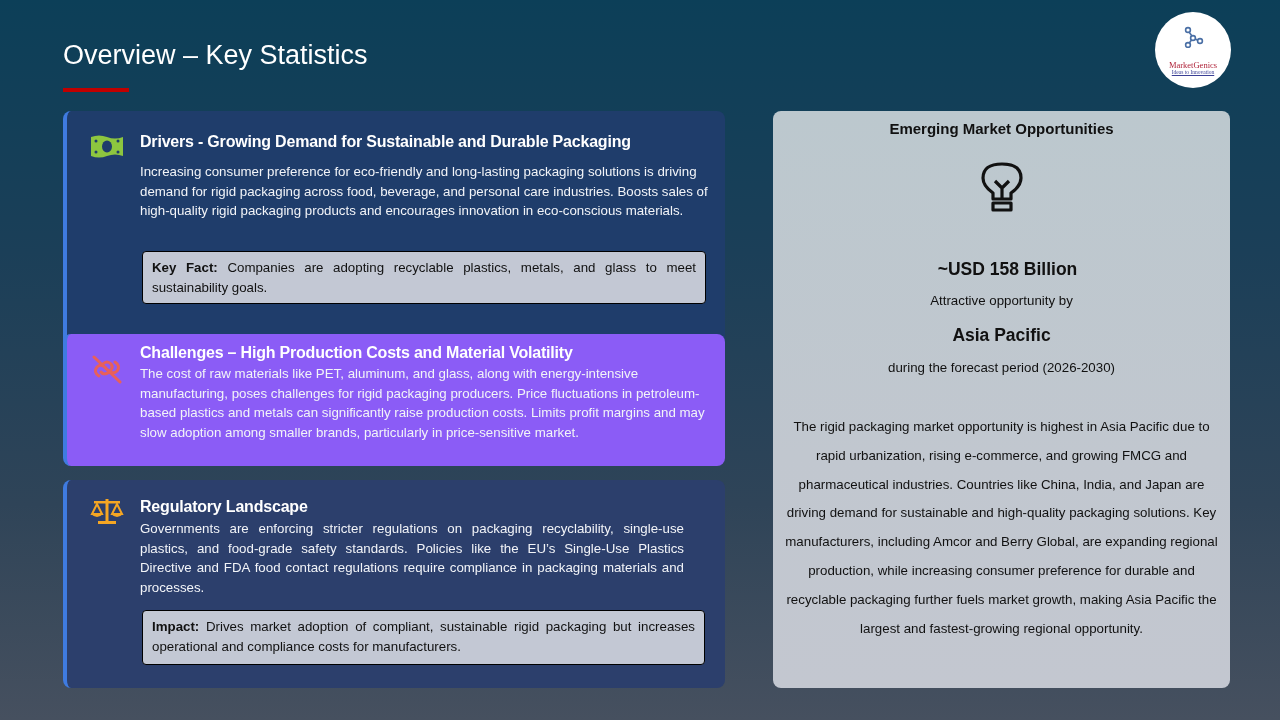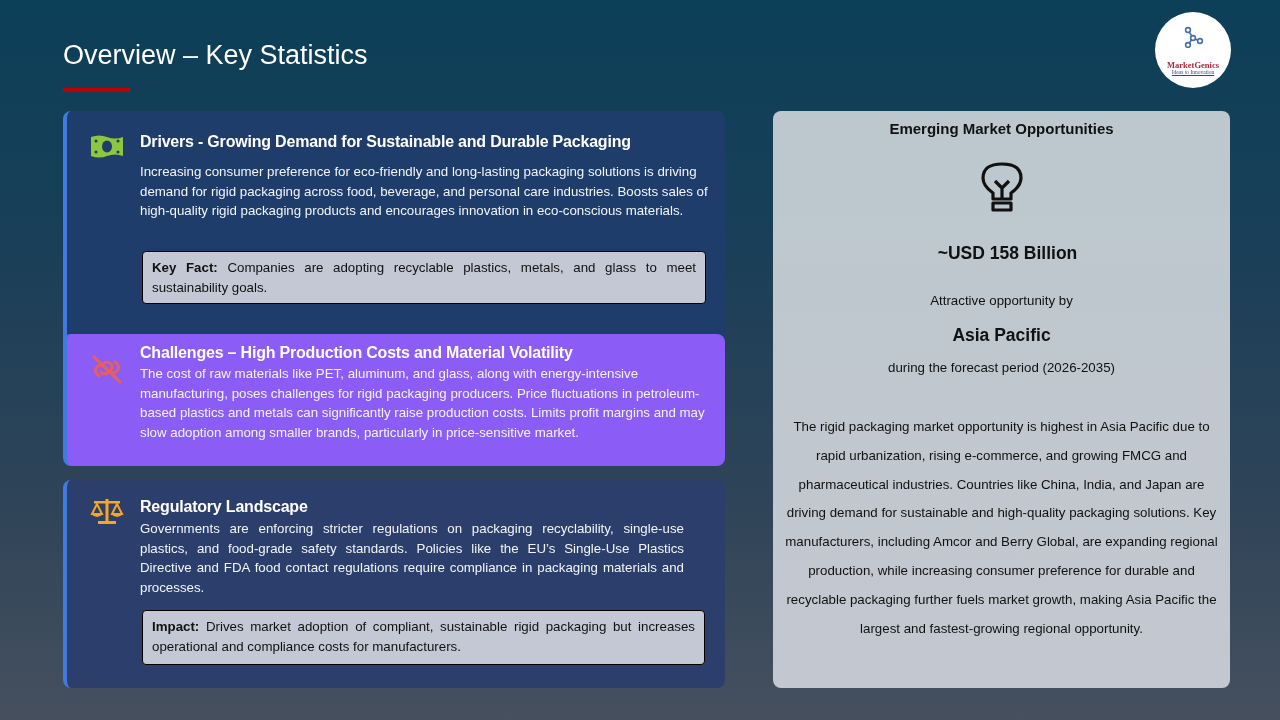--- a/index.html
+++ b/index.html
@@ -19,21 +19,21 @@
     background: #c00000;
   }
   .logo {
     position: absolute; left: 1155px; top: 12px; width: 76px; height: 76px;
     border-radius: 50%; background: #ffffff;
     display: flex; flex-direction: column; align-items: center; justify-content: center;
   }
   .logo svg { margin-top: 2px; }
   .logo-name {
     font-family: "Liberation Serif", "DejaVu Serif", serif;
-    font-size: 8.5px; font-weight: bold; color: #b0243a; margin-top: 13px; line-height: 1;
+    font-size: 8.5px; font-weight: normal; color: #b0243a; margin-top: 13px; line-height: 1;
   }
   .logo-tag {
     font-family: "Liberation Serif", "DejaVu Serif", serif;
     font-size: 5.5px; color: #3a3f95; text-decoration: underline; line-height: 1.2;
   }
 
   .card {
     position: absolute; left: 63px; width: 662px;
     background: #213b6a;
     border-left: 4px solid #3f7be0;
@@ -76,21 +76,21 @@
   .note-label { font-weight: bold; }
 
   .opp-panel {
     position: absolute; left: 773px; top: 111px; width: 457px; height: 577px;
     border-radius: 8px;
     background: linear-gradient(180deg, #bcc8ce 0%, #c1c7cf 60%, #c3c7d0 100%);
     color: #111111; text-align: center;
   }
   .opp-title { position: absolute; top: 9px; left: 0; right: 0; font-size: 15px; font-weight: bold; }
   .opp-bulb { position: absolute; top: 50px; left: 205px; width: 48px; height: 54px; }
-  .opp-value { position: absolute; top: 132px; left: 0; right: 0; font-size: 17.5px; font-weight: bold; margin-left: 12px; }
+  .opp-value { position: absolute; top: 148px; left: 0; right: 0; font-size: 17.5px; font-weight: bold; margin-left: 12px; }
   .opp-sub { position: absolute; top: 182px; left: 0; right: 0; font-size: 13.3px; }
   .opp-region { position: absolute; top: 214px; left: 0; right: 0; font-size: 17.5px; font-weight: bold; }
   .opp-period { position: absolute; top: 249px; left: 0; right: 0; font-size: 13.3px; }
   .opp-desc {
     position: absolute; top: 302px; left: 12px; right: 12px;
     font-size: 13.3px; line-height: 28.8px; text-align: center;
   }
 </style>
 </head>
 <body>
@@ -169,17 +169,17 @@
     <svg class="opp-bulb" viewBox="0 0 48 54">
       <g fill="none" stroke="#111111" stroke-width="3.2" stroke-linejoin="round">
         <path d="M15 38 L15 32 Q5 25 5 17 Q5 3 24 3 Q43 3 43 17 Q43 25 33 32 L33 38 Z"></path>
         <rect x="15" y="42" width="18" height="7"></rect>
         <path d="M24 38 L24 27 M17 20 L24 27 L31 20"></path>
       </g>
     </svg>
     <div class="opp-value">~USD 158 Billion</div>
     <div class="opp-sub">Attractive opportunity  by</div>
     <div class="opp-region">Asia Pacific</div>
-    <div class="opp-period">during the forecast period (2026-2035)</div>
+    <div class="opp-period">during the forecast period (2026-2030)</div>
     <div class="opp-desc">The rigid packaging market opportunity  is highest in Asia Pacific due to rapid urbanization, rising e-commerce,  and growing FMCG and pharmaceutical industries. Countries like China, India, and Japan are driving demand for sustainable and high-quality packaging solutions. Key manufacturers, including Amcor  and Berry Global, are expanding regional production,  while increasing consumer preference for durable and recyclable packaging further fuels market growth, making Asia Pacific the largest and fastest-growing regional opportunity.</div>
   </div>
 
 </div>
 
 </body></html>

